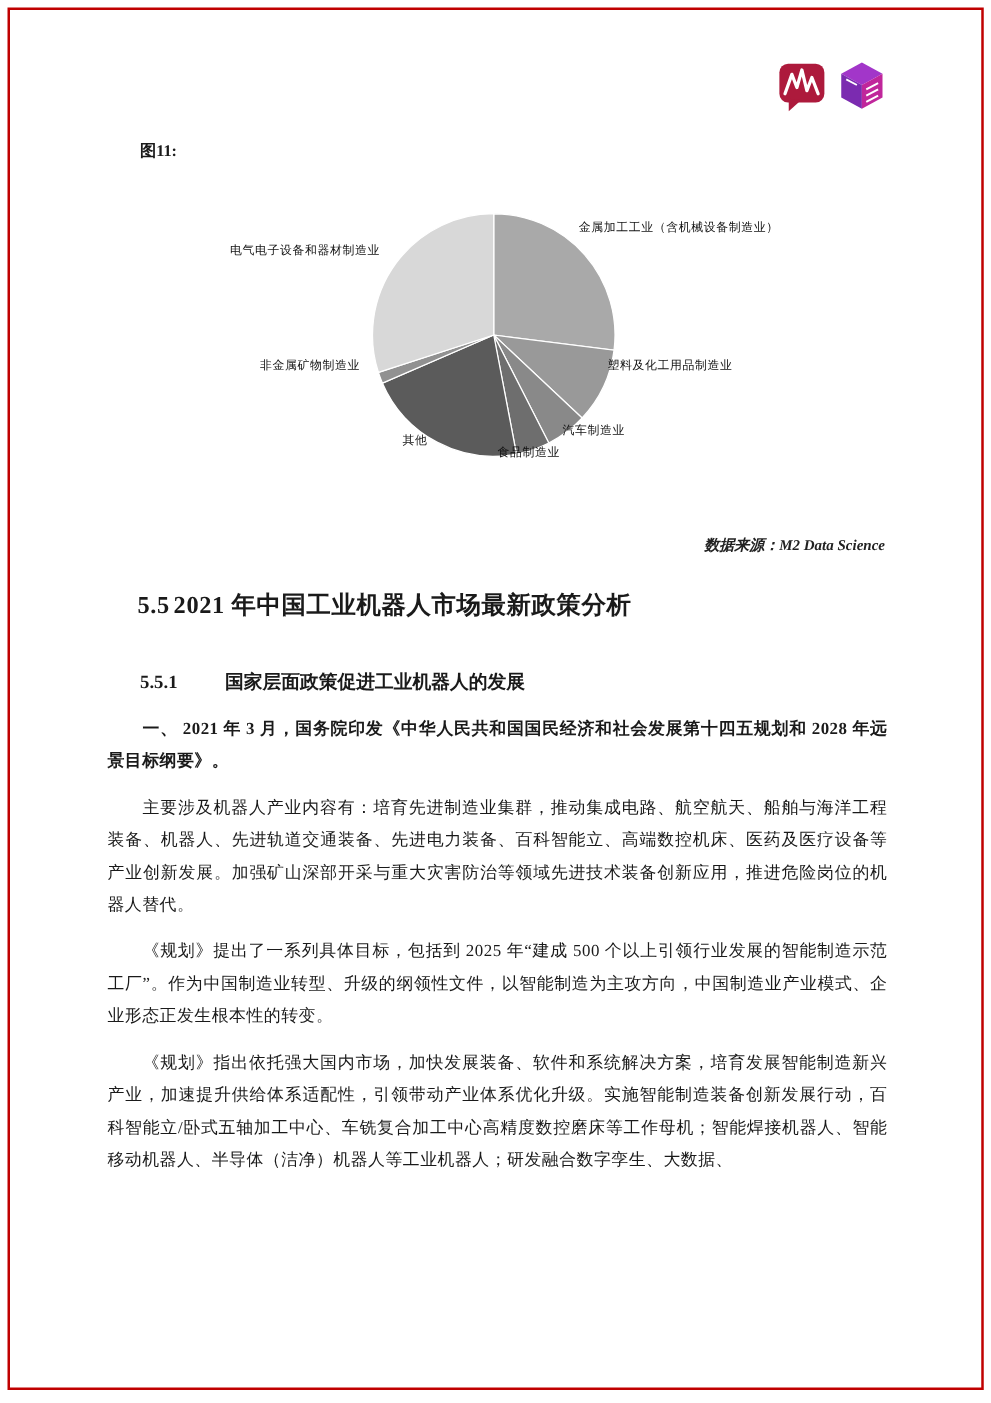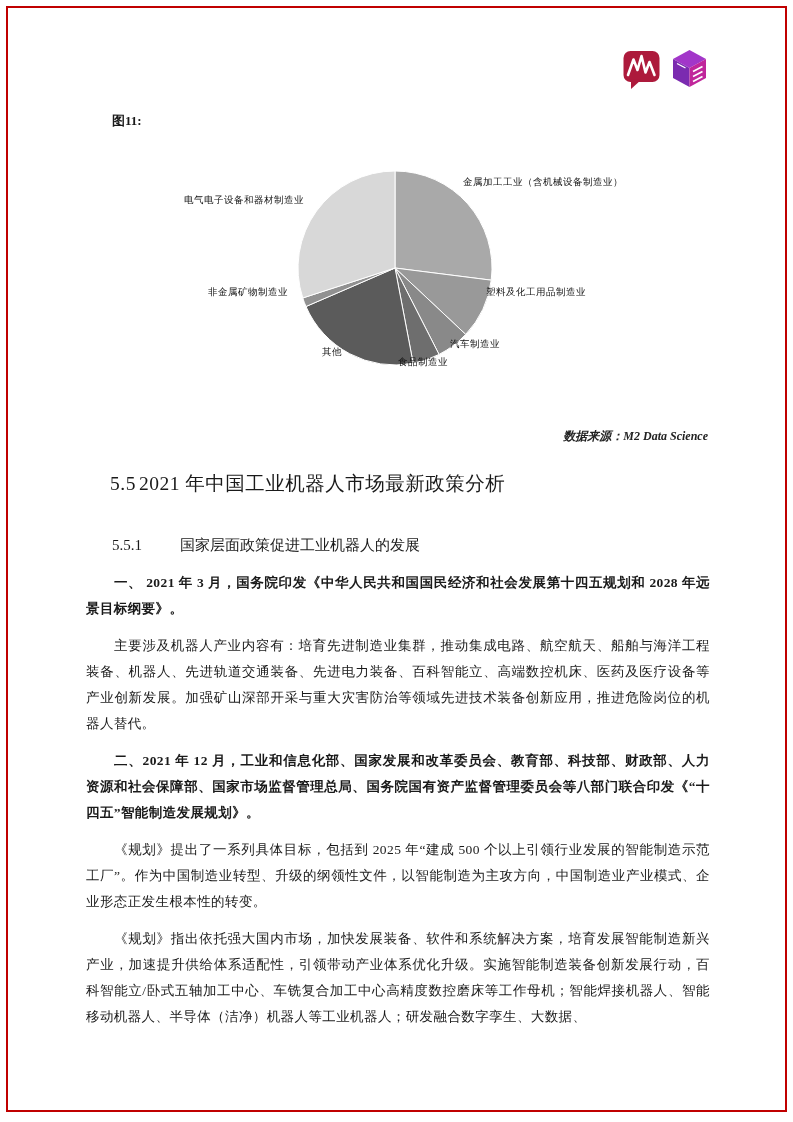--- a/index.html
+++ b/index.html
@@ -7,23 +7,23 @@
         font-family:"Liberation Serif","DejaVu Serif",serif;color:#1a1a1a;}
   .frame{position:absolute;inset:6px;border:2px solid #c00000;pointer-events:none;}
   .logos{position:absolute;top:47px;left:621px;display:flex;gap:7px;}
   .logo{width:41px;height:43px;}
   .fig-caption{position:absolute;left:112px;top:112px;width:600px;font-size:13px;font-weight:700;
                display:flex;gap:24px;}
   .chart-area{position:absolute;left:150px;top:158px;width:560px;height:245px;}
   .pie-label{position:absolute;font-size:9.5px;color:#111;white-space:nowrap;letter-spacing:0.5px;text-align:center;}
   .source-line{position:absolute;left:86px;top:428px;width:622px;text-align:right;
                font-size:12px;font-style:italic;font-weight:600;color:#222;}
-  .h2{position:absolute;left:110px;top:470px;font-size:19.5px;font-weight:400;letter-spacing:0.5px;}
+  .h2{position:absolute;left:110px;top:470px;font-size:19.5px;font-weight:700;letter-spacing:0.5px;}
   .h2 .num{margin-right:3px;}
-  .h3{position:absolute;left:112px;top:536px;font-size:15px;font-weight:400;}
+  .h3{position:absolute;left:112px;top:536px;font-size:15px;font-weight:700;}
   .h3 .num{margin-right:38px;}
   .body-text{position:absolute;left:86px;top:570px;width:624px;}
   .body-text p{margin:0 0 11px 0;font-size:13.5px;line-height:26px;text-align:justify;
                text-indent:28px;letter-spacing:0.4px;}
   .body-text p.bold{font-weight:700;}
   .page-num{position:absolute;left:86px;top:1021px;width:620px;text-align:right;
             font-size:13px;color:#33507a;}
   .page-num .sep{margin:0 6px;color:#33507a;}
 </style>
 </head>
@@ -71,18 +71,17 @@
     <span class="num">5.5</span><span>2021 年中国工业机器人市场最新政策分析</span>
   </div>
 
   <div class="h3">
     <span class="num">5.5.1</span><span>国家层面政策促进工业机器人的发展</span>
   </div>
 
   <div class="body-text">
       <p class="bold">一、 2021 年 3 月，国务院印发《中华人民共和国国民经济和社会发展第十四五规划和 2028 年远景目标纲要》。</p>
       <p>主要涉及机器人产业内容有：培育先进制造业集群，推动集成电路、航空航天、船舶与海洋工程装备、机器人、先进轨道交通装备、先进电力装备、百科智能立、高端数控机床、医药及医疗设备等产业创新发展。加强矿山深部开采与重大灾害防治等领域先进技术装备创新应用，推进危险岗位的机器人替代。</p>
-      <p class="bold">二、2021 年 12 月，工业和信息化部、国家发展和改革委员会、教育部、科技部、财政部、人力资源和社会保障部、国家市场监督管理总局、国务院国有资产监督管理委员会等八部门联合印发《“十四五”智能制造发展规划》。</p>
       <p>《规划》提出了一系列具体目标，包括到 2025 年“建成 500 个以上引领行业发展的智能制造示范工厂”。作为中国制造业转型、升级的纲领性文件，以智能制造为主攻方向，中国制造业产业模式、企业形态正发生根本性的转变。</p>
       <p>《规划》指出依托强大国内市场，加快发展装备、软件和系统解决方案，培育发展智能制造新兴产业，加速提升供给体系适配性，引领带动产业体系优化升级。实施智能制造装备创新发展行动，百科智能立/卧式五轴加工中心、车铣复合加工中心高精度数控磨床等工作母机；智能焊接机器人、智能移动机器人、半导体（洁净）机器人等工业机器人；研发融合数字孪生、大数据、</p>
     </div>
 
 </div>
 
 </body></html>

